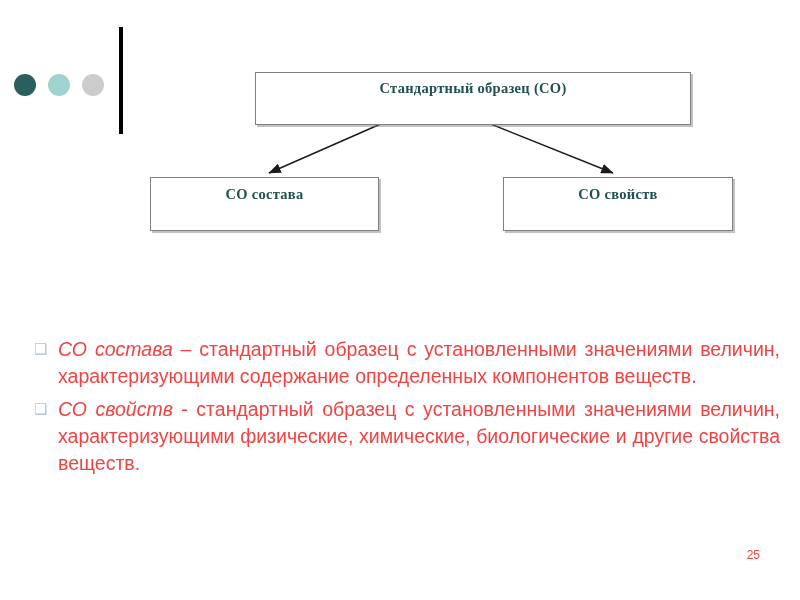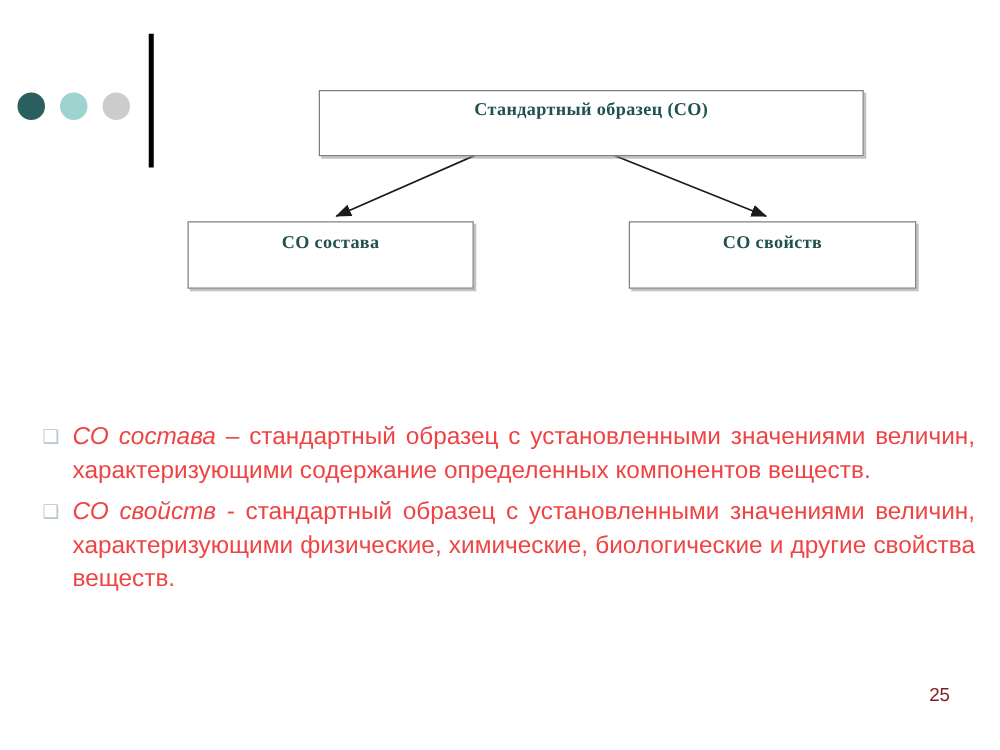--- a/index.html
+++ b/index.html
@@ -135,22 +135,22 @@
   .bullet-text .term {
     font-style: italic;
   }
 
   
   .page-number {
     position: absolute;
     right: 40px;
     top: 548px;
     font-family: "Liberation Sans", sans-serif;
-    font-size: 15px;
-    color: #7f1d1d;
+    font-size: 12px;
+    color: #ef4444;
   }
 </style>
 </head>
 <body>
 
 <div class="slide">
 
   <div class="deco-dots">
     <span class="dot dot-1"></span>
     <span class="dot dot-2"></span>

